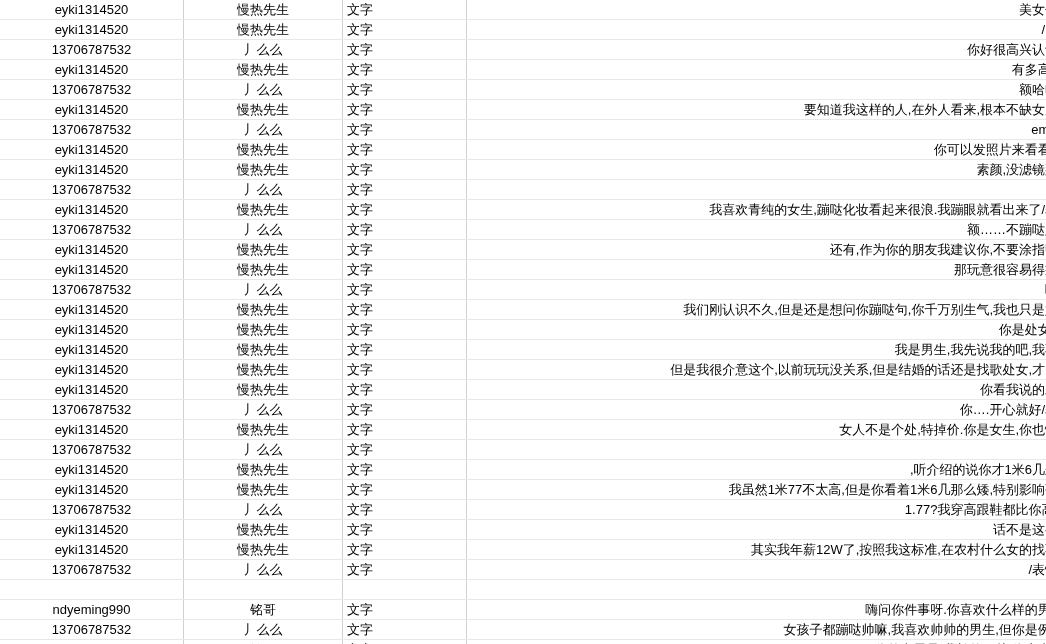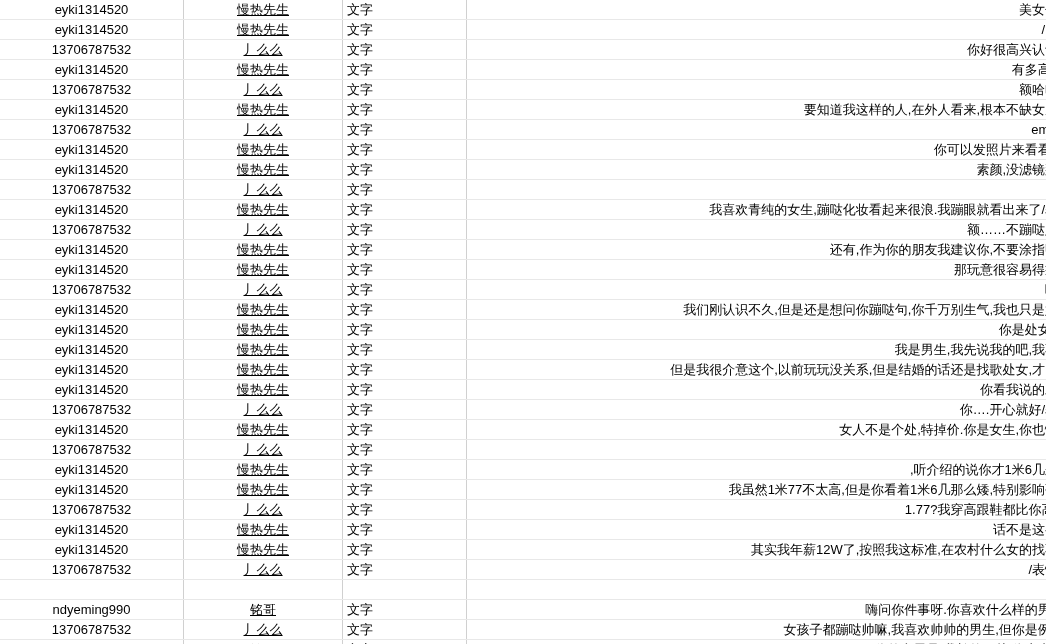--- a/index.html
+++ b/index.html
@@ -24,21 +24,21 @@
     height: 19px;
     padding: 0 4px;
     border-right: 1px solid #d0d0d0;
     border-bottom: 1px solid #e8e8e8;
     white-space: nowrap;
     overflow: hidden;
     font-size: 13px;
     line-height: 19px;
   }
   .col-a { width: 175px; text-align: center; margin-left: 10px; }
-  .col-b { width: 150px; text-align: center; text-decoration: underline; }
+  .col-b { width: 150px; text-align: center; }
   .col-c { width: 115px; text-align: left; }
   .col-d { width: 600px; text-align: right; padding-right: 6px; }
   .sheet tr.blank td {
     border-bottom: 1px solid #e8e8e8;
   }
   .sheet tr.blank td.col-a,
   .sheet tr.blank td.col-b,
   .sheet tr.blank td.col-c,
   .sheet tr.blank td.col-d {
     border-right: 1px solid #d0d0d0;

